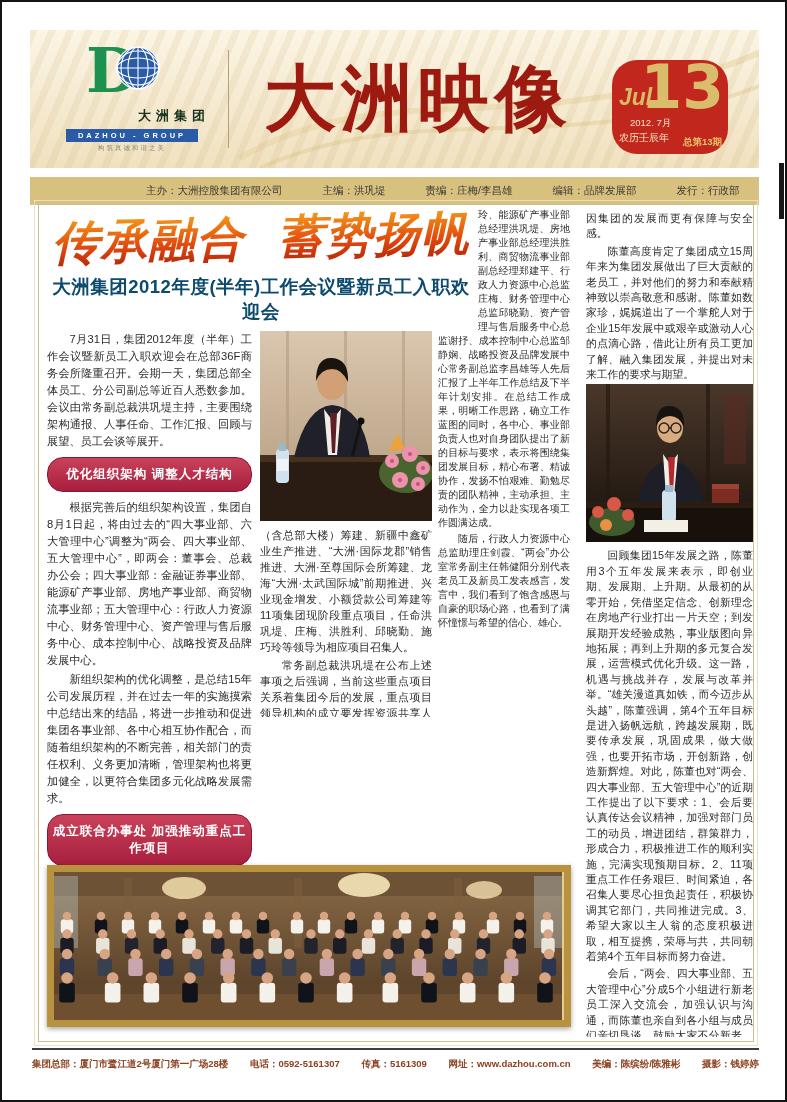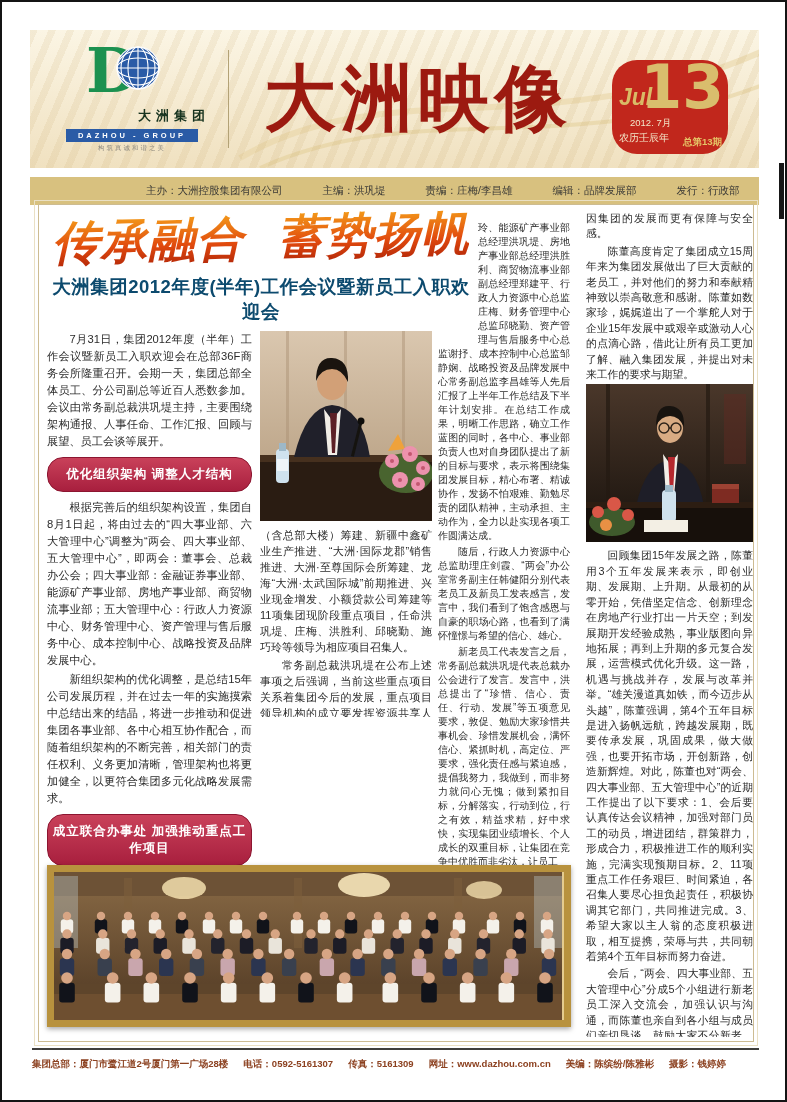--- a/index.html
+++ b/index.html
@@ -43,40 +43,40 @@
             font-size:47px;line-height:62px;letter-spacing:1px;word-spacing:16px;transform:rotate(-1.5deg);
             background:linear-gradient(180deg,#f7ab1c 0%,#e14a0e 58%,#a81f08 100%);
             -webkit-background-clip:text;background-clip:text;-webkit-text-fill-color:transparent;}
   .subhead{margin-top:5px;font-size:18.5px;font-weight:bold;color:#0c4a6e;letter-spacing:.5px;text-align:center;}
 
   .ncol{position:absolute;text-align:justify;color:#2b2b2b;overflow:hidden;}
   .ncol p{margin:0 0 2px;text-indent:2em;}
   .ncol p.cont{text-indent:0;}
   #col1{left:8px;top:126px;width:205px;height:534px;font-size:11.2px;line-height:17px;}
   #col2{left:221px;top:126px;width:172px;height:386px;font-size:11px;line-height:16px;}
-  #col3{left:399px;top:16px;width:132px;height:652px;font-size:10px;line-height:14px;}
+  #col3{left:399px;top:3px;width:132px;height:652px;font-size:10px;line-height:14px;}
   #col4{left:547px;top:6px;width:167px;height:826px;font-size:10.8px;line-height:15.4px;}
   .wrap-spacer{float:left;width:40px;height:124px;}
 
   .pill{display:block;margin:7px 0;padding:8px 2px;text-indent:0;
         background:linear-gradient(180deg,#c9415a,#a81f3e);border:1px solid #8c1530;border-radius:16px;
         color:#fff;font-weight:bold;text-align:center;}
   #col1 .pill{font-size:12.5px;letter-spacing:1px;}
   #col2 .pill{font-size:10.6px;letter-spacing:0;}
 
   .photo{display:block;margin:0 0 6px;}
   .photo svg{display:block;}
 
   .group-frame{position:absolute;left:8px;top:660px;width:524px;height:162px;box-sizing:border-box;
                border:7px solid #b8923e;box-shadow:inset 0 0 0 2px #e5cc8f,0 2px 5px rgba(0,0,0,.35);
                background:#6b5138;overflow:hidden;}
 
   
   .footer-rule{position:absolute;left:30px;top:1046px;width:727px;height:2px;background:#3f3e3c;}
-  .footer{position:absolute;left:30px;top:1056px;width:727px;display:flex;justify-content:flex-start;gap:15px;
+  .footer{position:absolute;left:30px;top:1056px;width:727px;display:flex;justify-content:space-between;gap:15px;
           font-size:9.5px;font-weight:bold;color:#8c4120;white-space:nowrap;}
 </style>
 </head>
 <body>
 
 <div class="page">
 
   <div class="header">
     <svg class="header-waves" width="729" height="138">
       <path d="M210,128 C360,40 520,118 740,18" stroke="#e7d4a2" stroke-width="6" fill="none" opacity=".55"></path>
@@ -188,21 +188,20 @@
       <p class="cont">（含总部大楼）筹建、新疆中鑫矿业生产推进、“大洲·国际龙郡”销售推进、大洲·至尊国际会所筹建、龙海“大洲·太武国际城”前期推进、兴业现金增发、小额贷款公司筹建等11项集团现阶段重点项目，任命洪巩堤、庄梅、洪胜利、邱晓勤、施巧玲等领导为相应项目召集人。</p>
       <p>常务副总裁洪巩堤在公布上述事项之后强调，当前这些重点项目关系着集团今后的发展，重点项目领导机构的成立要发挥资源共享人员互补的优势，集众人之智，成众人之事，切实推动各项目顺利进行。</p>
       <span class="pill">总结过去 展望未来 明晰方向 蓄势扬帆</span>
       <p>当天下午，大会议程在四大事业部、五大管理中心负责人的述职报告中拉开帷幕。金融证券事业部总经理施巧</p>
     </div>
 
     <div class="ncol" id="col3">
       <span class="wrap-spacer"></span>
       <p class="cont">玲、能源矿产事业部总经理洪巩堤、房地产事业部总经理洪胜利、商贸物流事业部副总经理郑建平、行政人力资源中心总监庄梅、财务管理中心总监邱晓勤、资产管理与售后服务中心总监谢抒、成本控制中心总监邹静娴、战略投资及品牌发展中心常务副总监李昌雄等人先后汇报了上半年工作总结及下半年计划安排。在总结工作成果，明晰工作思路，确立工作蓝图的同时，各中心、事业部负责人也对自身团队提出了新的目标与要求，表示将围绕集团发展目标，精心布署、精诚协作，发扬不怕艰难、勤勉尽责的团队精神，主动承担、主动作为，全力以赴实现各项工作圆满达成。</p>
       <p>随后，行政人力资源中心总监助理庄剑霞、“两会”办公室常务副主任韩健阳分别代表老员工及新员工发表感言，发言中，我们看到了饱含感恩与自豪的职场心路，也看到了满怀憧憬与希望的信心、雄心。</p>
-      <p>新老员工代表发言之后，常务副总裁洪巩堤代表总裁办公会进行了发言。发言中，洪总提出了“珍惜、信心、责任、行动、发展”等五项意见要求，敦促、勉励大家珍惜共事机会、珍惜发展机会，满怀信心、紧抓时机，高定位、严要求，强化责任感与紧迫感，提倡我努力，我做到，而非努力就问心无愧；做到紧扣目标，分解落实，行动到位，行之有效，精益求精，好中求快，实现集团业绩增长、个人成长的双重目标，让集团在竞争中优胜而非劣汰，让员工</p>
     </div>
 
     <div class="ncol" id="col4">
       <p class="cont">因集团的发展而更有保障与安全感。</p>
       <p>陈董高度肯定了集团成立15周年来为集团发展做出了巨大贡献的老员工，并对他们的努力和奉献精神致以崇高敬意和感谢。陈董如数家珍，娓娓道出了一个掌舵人对于企业15年发展中或艰辛或激动人心的点滴心路，借此让所有员工更加了解、融入集团发展，并提出对未来工作的要求与期望。</p>
       <span class="photo">
         <svg width="167" height="158" viewBox="0 0 167 158">
           <defs>
             <linearGradient id="w2" x1="0" y1="0" x2="0" y2="1">
               <stop offset="0" stop-color="#4a372a"></stop>

